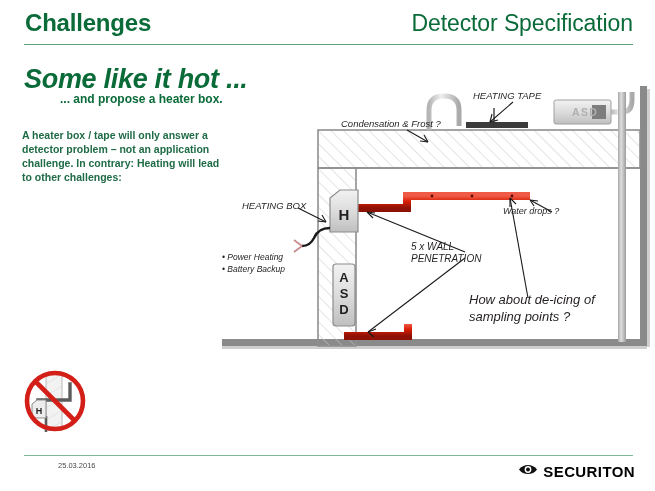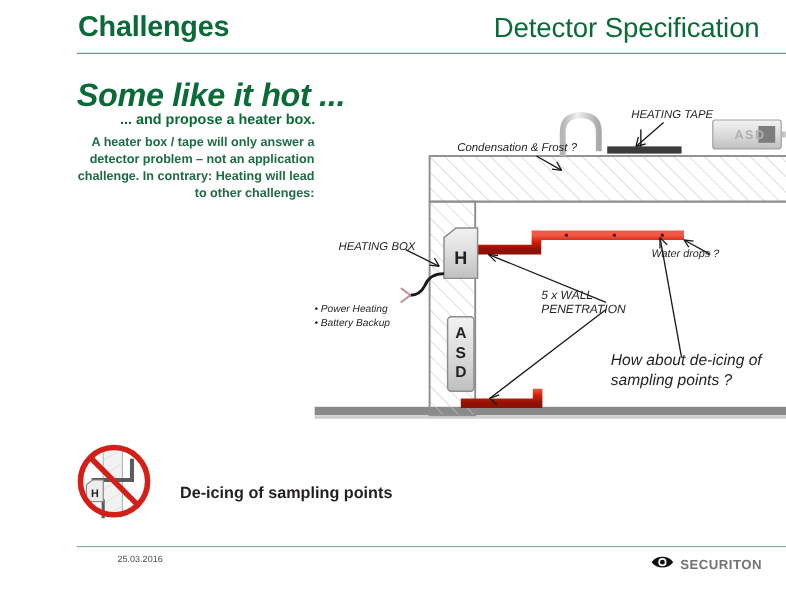--- a/index.html
+++ b/index.html
@@ -1,21 +1,21 @@
 <!DOCTYPE html>
 <html><head>
 <meta charset="utf-8">
 <style>
   html,body{margin:0;padding:0;background:#ffffff;}
   body{
     width:655px;height:491px;position:relative;overflow:hidden;
     font-family:"Liberation Sans", sans-serif;
     color:#231f20;
   }
-  .slide{position:absolute;inset:0;background:#ffffff;margin-left:40px;}
+  .slide{position:absolute;inset:0;background:#ffffff;}
 
   
   .hdr-title{
     position:absolute;left:25px;top:9px;
     font-size:24px;font-weight:bold;color:#0a6b38;letter-spacing:-0.2px;
   }
   .hdr-sub{
     position:absolute;right:22px;top:10px;
     font-size:23px;font-weight:normal;color:#0a6b38;letter-spacing:-0.1px;
   }
@@ -27,22 +27,22 @@
   
   .lead{
     position:absolute;left:24px;top:64px;
     font-size:27px;font-weight:bold;color:#0a6b38;letter-spacing:-0.3px;font-style:italic;
   }
   .lead-sub{
     position:absolute;left:60px;top:92px;
     font-size:12px;font-weight:bold;color:#0a6b38;
   }
   .para{
-    position:absolute;left:22px;top:112px;width:200px;
-    font-size:10.5px;line-height:14px;color:#1f6b45;font-weight:bold;text-align:right;
+    position:absolute;left:22px;top:128px;width:200px;
+    font-size:10.5px;line-height:14px;color:#1f6b45;font-weight:bold;
   }
   .bullets{position:absolute;left:22px;top:189px;width:205px;}
   .bullet{display:flex;align-items:flex-start;margin-bottom:13px;}
   .bullet .sq{
     width:9px;height:9px;background:#0e7a42;flex:0 0 auto;
     margin-top:4px;margin-right:9px;
   }
   .bullet .txt{font-size:13.2px;line-height:17px;color:#231f20;}
 
   
@@ -53,30 +53,30 @@
   }
   .nocap2{
     position:absolute;left:110px;top:403px;
     font-size:13.5px;font-weight:bold;color:#231f20;
   }
 
   
   .ft-rule{position:absolute;left:24px;top:455px;width:609px;height:1px;background:#7fb79b;}
   .ft-date{position:absolute;left:24px;top:461px;font-size:7.5px;color:#4a4a4a;padding-left:34px;}
   .logo{position:absolute;right:20px;top:462px;display:flex;align-items:center;gap:5px;}
-  .logo-txt{font-size:11px;font-weight:bold;color:#737373;letter-spacing:0.4px;}
+  .logo-txt{font-size:15px;font-weight:bold;color:#000000;letter-spacing:0.4px;}
 
   
   .diagram{position:absolute;left:222px;top:86px;width:433px;height:275px;}
   .diagram svg{display:block;}
   .dlabel{
     position:absolute;font-style:italic;color:#231f20;
     font-family:"Liberation Sans", sans-serif;white-space:nowrap;
   }
-  #lbl-heating-tape{left:264px;top:4px;font-size:9.5px;}
+  #lbl-heating-tape{left:251px;top:4px;font-size:9.5px;}
   #lbl-condensation{left:119px;top:32px;font-size:9.5px;}
   #lbl-heating-box{left:20px;top:114px;font-size:9.5px;}
   #lbl-water-drops{left:281px;top:120px;font-size:9px;}
   #lbl-wall-pen{left:189px;top:155px;font-size:10px;line-height:12px;}
   #lbl-power{left:0px;top:166px;font-size:8.5px;line-height:11.5px;}
   #lbl-deicing{left:247px;top:205px;font-size:13px;line-height:17px;font-style:italic;}
 </style>
 </head>
 <body>
 
@@ -106,21 +106,20 @@
       <path d="M14 30 H46 V14" fill="none" stroke="#5c5c5c" stroke-width="3.4" stroke-linecap="square"></path>
       <path d="M22 46 V62" fill="none" stroke="#5c5c5c" stroke-width="2.6"></path>
 
       <path d="M8 34 L13 30 L22 30 L22 48 L8 48 Z" fill="#ededed" stroke="#8c8c8c" stroke-width="1"></path>
       <text x="15" y="44" font-family="'Liberation Sans',sans-serif" font-size="9" font-weight="bold" fill="#231f20" text-anchor="middle">H</text>
 
       <circle cx="31" cy="31" r="28" fill="none" stroke="#d31f17" stroke-width="4.6"></circle>
       <line x1="11.5" y1="11.5" x2="50.5" y2="50.5" stroke="#d31f17" stroke-width="4.6"></line>
     </svg>
   </div>
-  <div class="nocap2">De-icing of sampling points</div>
 
   <div class="diagram">
     <svg width="433" height="275" viewBox="0 0 433 275">
       <defs>
         <pattern id="hatch" width="9" height="9" patternTransform="rotate(-45)" patternUnits="userSpaceOnUse">
           <line x1="0" y1="0" x2="0" y2="9" stroke="#c9c9c9" stroke-width="1"></line>
         </pattern>
         <linearGradient id="gwall" x1="0" y1="0" x2="1" y2="0">
           <stop offset="0" stop-color="#a8a8a8"></stop>
             <stop offset="0.4" stop-color="#dedede"></stop>

